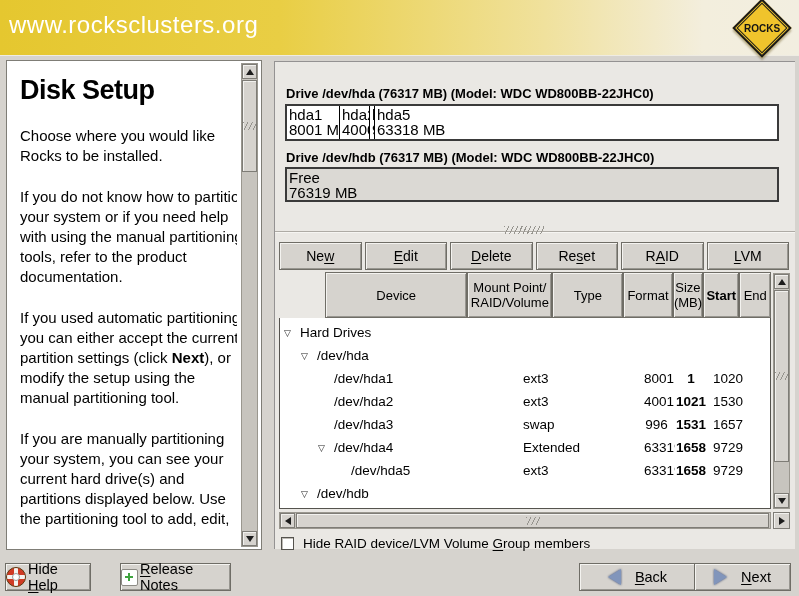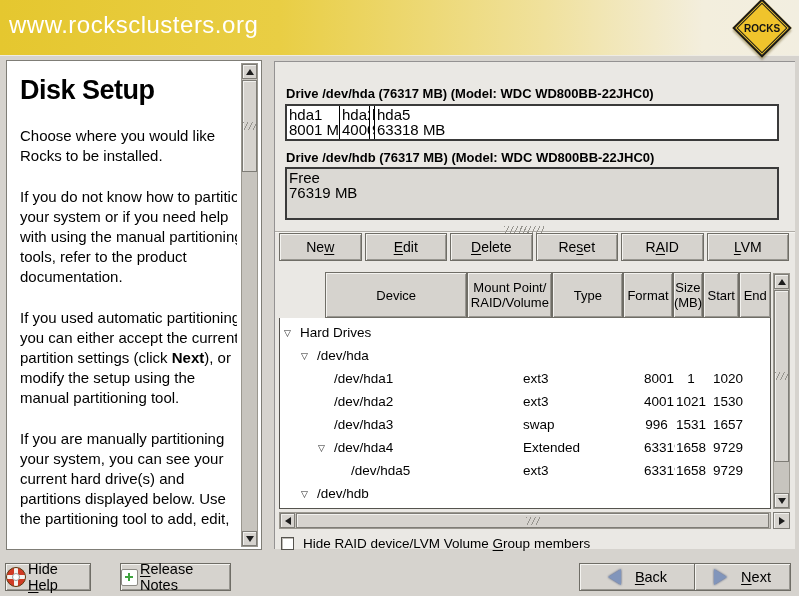--- a/index.html
+++ b/index.html
@@ -46,37 +46,37 @@
   .part{box-sizing:border-box;padding:1px 2px;font-size:15px;line-height:15px;overflow:hidden;
         white-space:nowrap;border-right:1px solid #000;}
   .part:last-child{border-right:none;}
   .pw1{width:53px;} .pw2{width:30px;} .pw3{width:5px;} .pw4{flex:1;}
   .free-part{background:#dbd9d4;border-right:none;width:100%;}
 
   .pane-sep{position:absolute;left:0;top:169px;width:100%;height:1px;background:#aeaba5;border-bottom:1px solid #f6f5f2;}
   .pane-grip{position:absolute;left:229px;top:164px;}
 
   
-  .toolbar{position:absolute;left:4px;top:171px;width:510px;height:28px;display:flex;gap:3px;}
+  .toolbar{position:absolute;left:4px;top:180px;width:510px;height:28px;display:flex;gap:3px;}
   .btn{background:#d6d3ce;border:1px solid #6f6d66;box-shadow:inset 1px 1px 0 #f4f3f0,inset -1px -1px 0 #989690;
        display:flex;align-items:center;justify-content:center;font-size:14px;box-sizing:border-box;cursor:default;}
   .toolbar .btn{flex:1;}
   .mn{text-decoration:underline;text-underline-offset:2px;}
 
   
   .ptable{position:absolute;left:4px;top:210px;width:492px;}
   .thead{display:flex;height:46px;margin-left:46px;}
   .th{background:#d6d3ce;border:1px solid #6f6d66;box-shadow:inset 1px 1px 0 #f4f3f0,inset -1px -1px 0 #989690;
       box-sizing:border-box;display:flex;align-items:center;justify-content:center;text-align:center;
       font-size:13px;white-space:pre-line;line-height:15px;}
   .tbody{height:191px;background:#fff;border:1px solid #55534e;border-top:none;box-sizing:border-box;
          padding-top:3px;overflow:hidden;}
   .trow{display:flex;height:23px;align-items:center;font-size:13.5px;}
   .td{box-sizing:border-box;white-space:nowrap;overflow:hidden;}
-  .w0{width:149px;} .w1{width:89px;} .w2{width:74px;} .w3{width:52px;} .w4{width:31px;} .w5{width:38px;} .w6{width:33px;}
+  .w0{width:149px;} .w1{width:89px;} .w2{width:74px;} .w3{width:52px;} .w4{width:31px;} .w5{width:38px;font-weight:bold;} .w6{width:33px;}
   .td.num{text-align:center;padding-right:6px;}
   .td.c0{display:flex;align-items:center;}
   .td.c2{padding-left:5px;}
   .expander{display:inline-block;width:16px;font-size:9px;color:#222;}
 
   
   .vsb{position:absolute;left:498px;top:211px;width:17px;height:236px;background:#c7c4be;border:1px solid #9a978f;box-sizing:border-box;}
   .hsb{position:absolute;left:4px;top:450px;width:492px;height:17px;background:#c7c4be;border:1px solid #9a978f;box-sizing:border-box;}
   .hsb-thumb{position:absolute;left:16px;right:1px;top:0;height:15px;background:#d6d3ce;border:1px solid #7e7c76;
              box-shadow:inset 1px 1px 0 #f2f1ee;box-sizing:border-box;display:flex;align-items:center;justify-content:center;}
@@ -155,21 +155,21 @@
         <div>hda3</div>
         <div>996 MB</div>
       </div>
       <div class="part pw4">
         <div>hda5</div>
         <div>63318 MB</div>
       </div>
     </div>
 
     <div class="drive-label" style="top:88px;">Drive /dev/hdb (76317 MB) (Model: WDC WD800BB-22JHC0)</div>
-    <div class="drive-box" style="top:105px;height:53px;background:#dbd9d4;">
+    <div class="drive-box" style="top:105px;height:35px;background:#dbd9d4;">
       <div class="part free-part">
         <div>Free</div>
         <div>76319 MB</div>
       </div>
     </div>
 
     <div class="pane-sep"></div>
     <div class="pane-grip grip" style="width:40px;"></div>
 
     <div class="toolbar">

